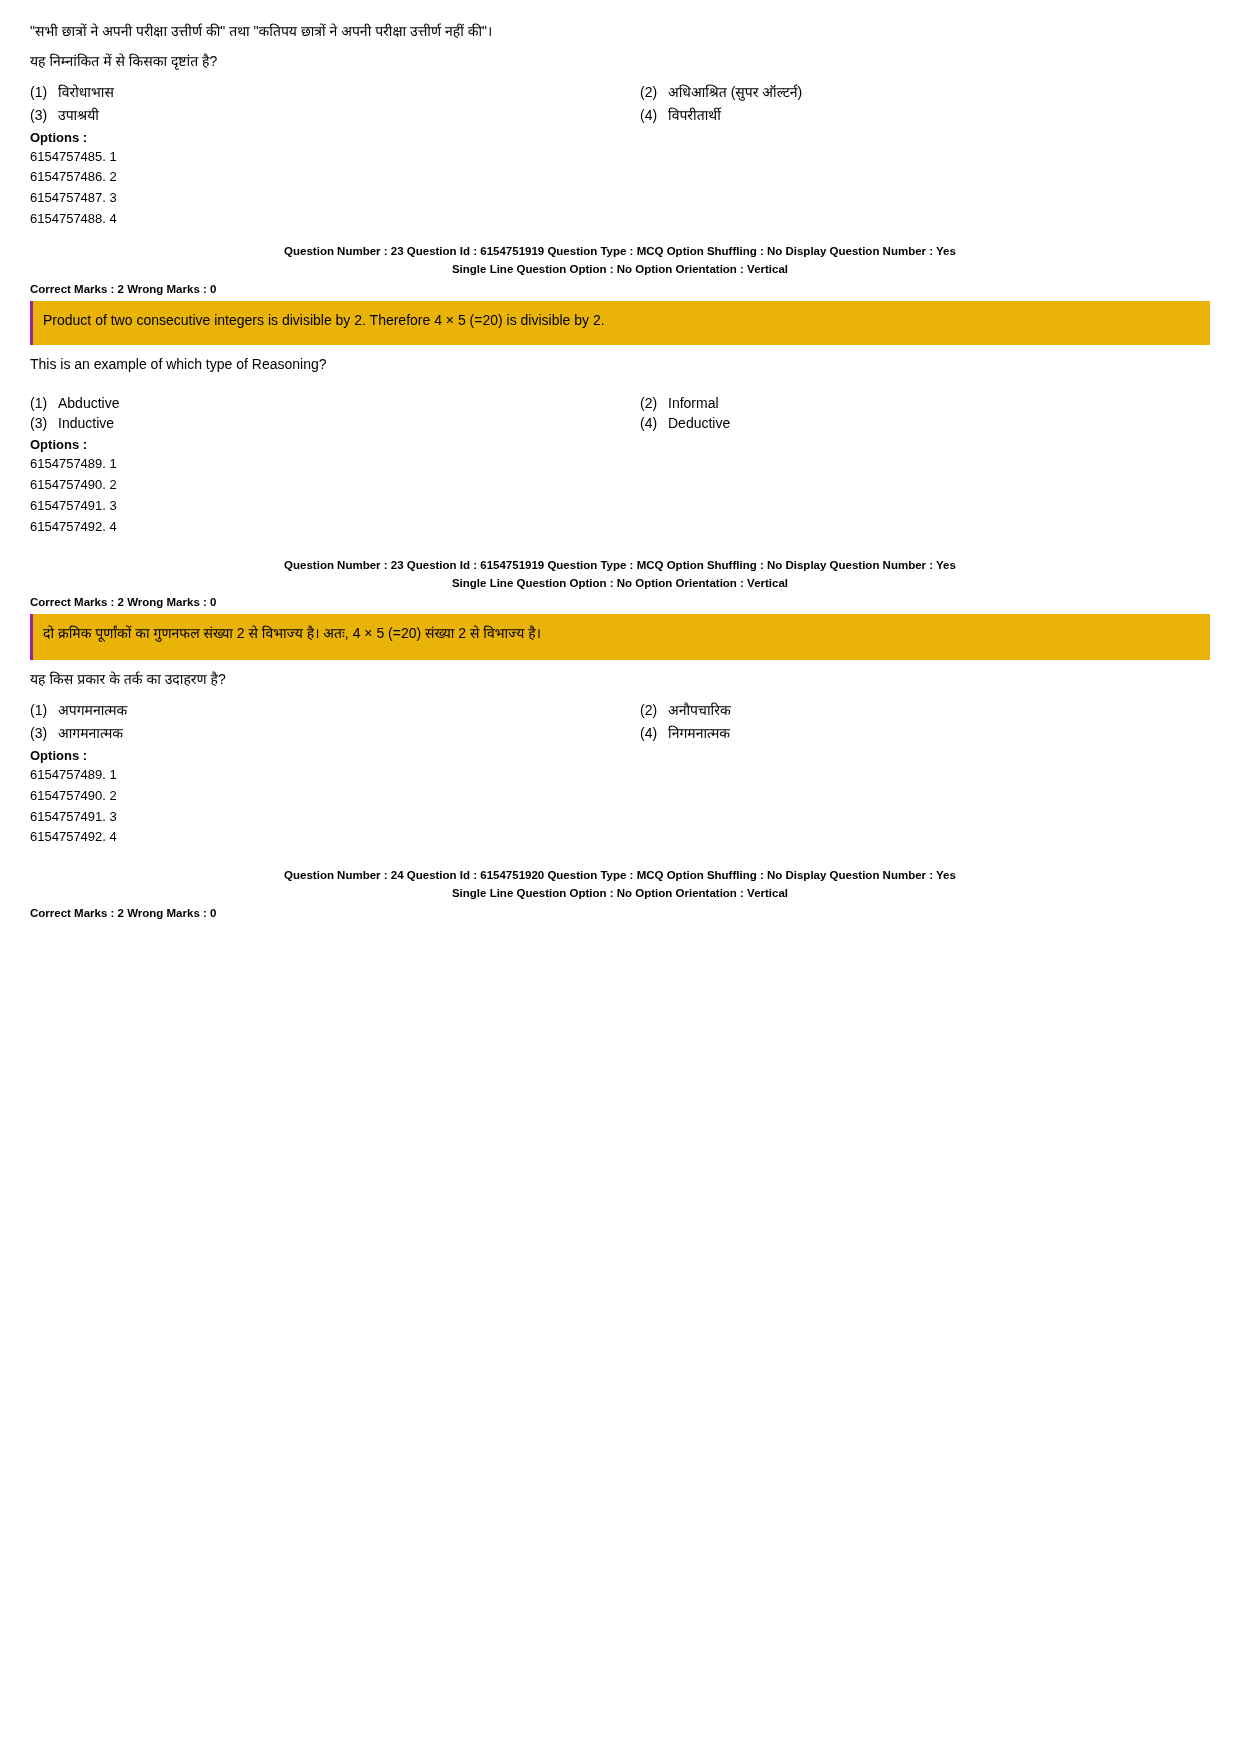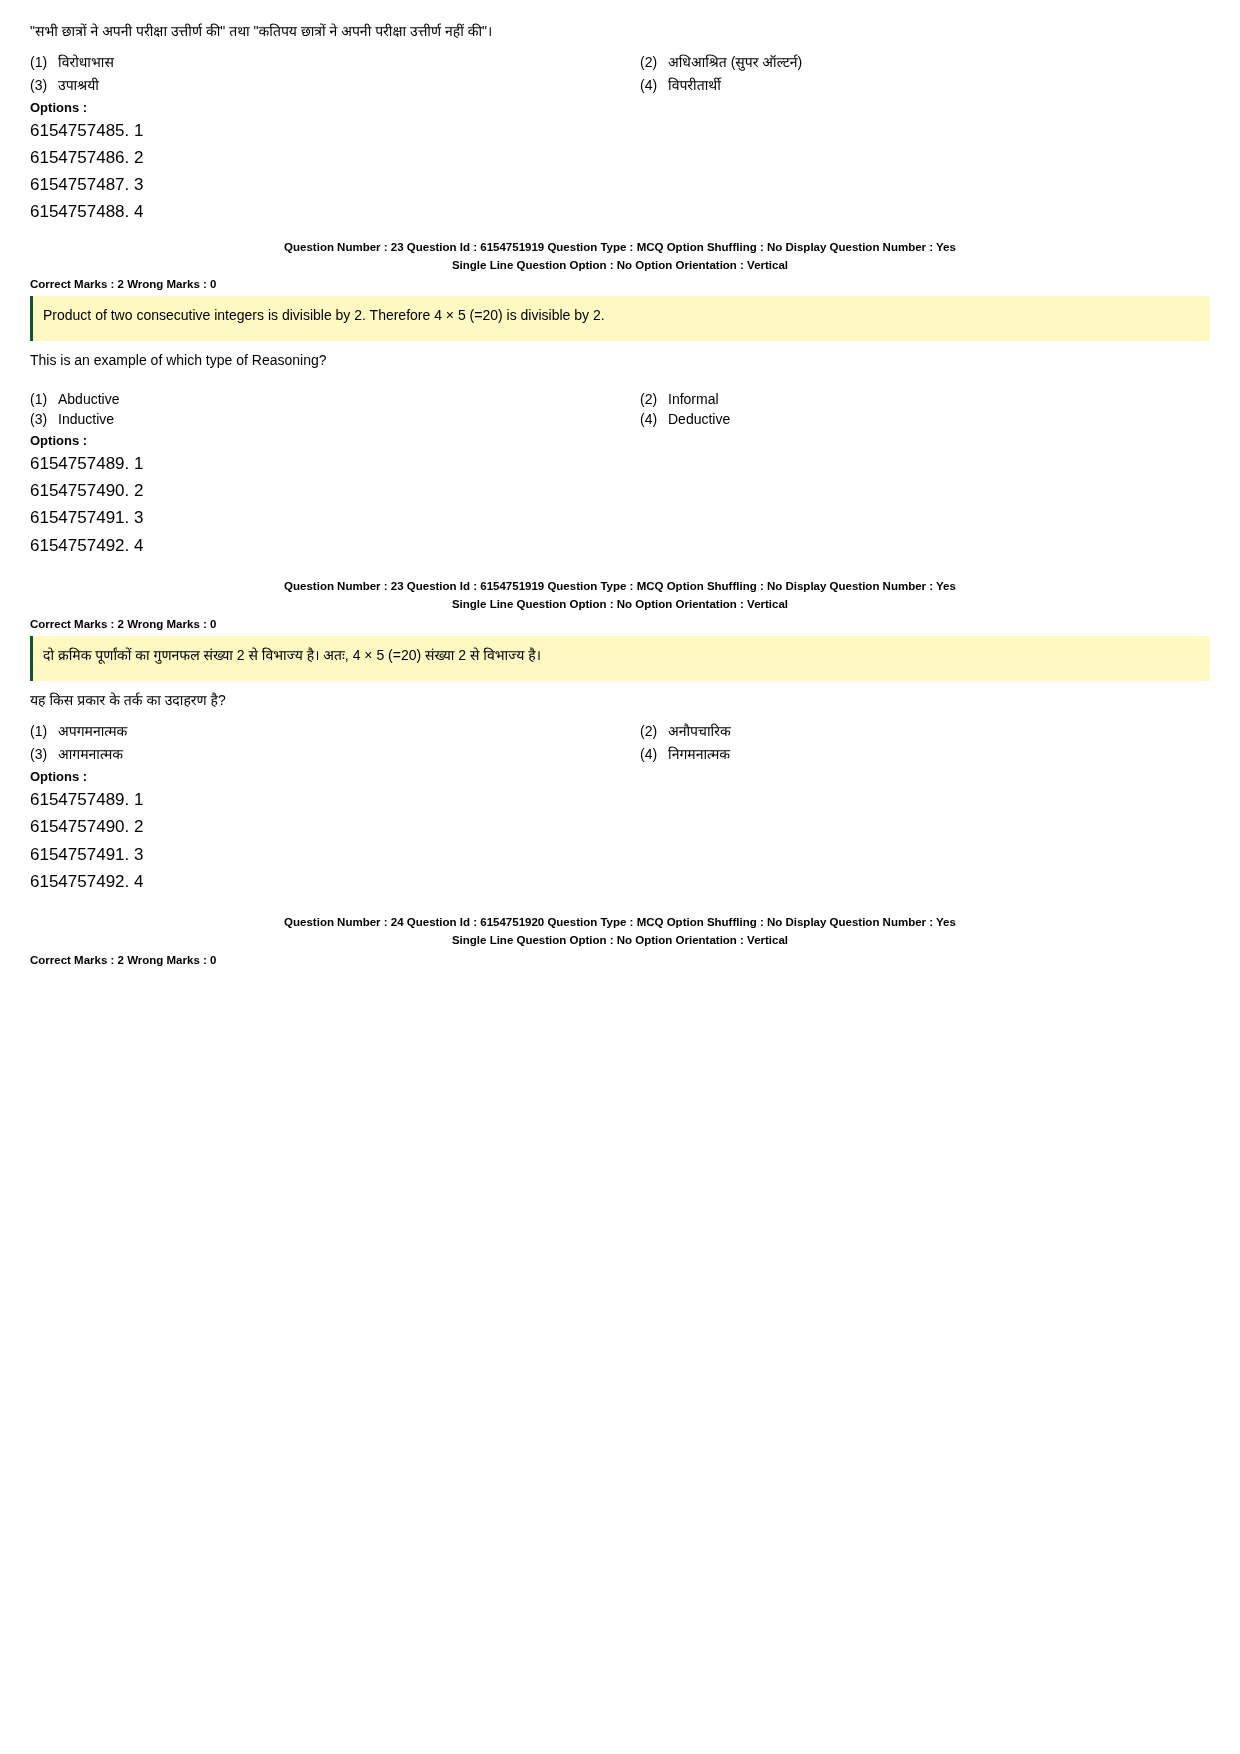--- a/index.html
+++ b/index.html
@@ -46,49 +46,50 @@
     }
     .options-list {
       margin: 4px 0 4px 0;
     }
     .options-label {
       font-weight: bold;
       font-size: 13px;
       margin-bottom: 2px;
     }
     .option-item {
-      font-size: 17px;
+      font-size: 13px;
       line-height: 1.6;
     }
     .meta-block {
       font-size: 11.5px;
       font-weight: bold;
       line-height: 1.6;
       margin: 12px 0 4px 0;
       border-top: none;
       text-align: center;
     }
     .correct-marks {
       font-size: 11.5px;
       font-weight: bold;
       margin-bottom: 6px;
     }
     .question-body {
-      border-left: 3px solid #14532d;
+      border-left: 3px solid #a21caf;
       padding-left: 10px;
       margin-bottom: 8px;
-      background: #fef9c3;
+      background: #eab308;
       padding: 8px 10px;
     }
   </style>
 </head>
 <body>
 
 <div class="section">
   <p class="question-text hindi-text">"सभी छात्रों ने अपनी परीक्षा उत्तीर्ण की" तथा "कतिपय छात्रों ने अपनी परीक्षा उत्तीर्ण नहीं की"।</p>
+  <p class="question-text hindi-text" style="margin-top:6px;">यह निम्नांकित में से किसका दृष्टांत है?</p>
 
   <div class="options-grid">
     <div class="option-row">
       <span class="option-num">(1)</span>
       <span>विरोधाभास</span>
     </div>
     <div class="option-row">
       <span class="option-num">(2)</span>
       <span>अधिआश्रित (सुपर ऑल्टर्न)</span>
     </div>

